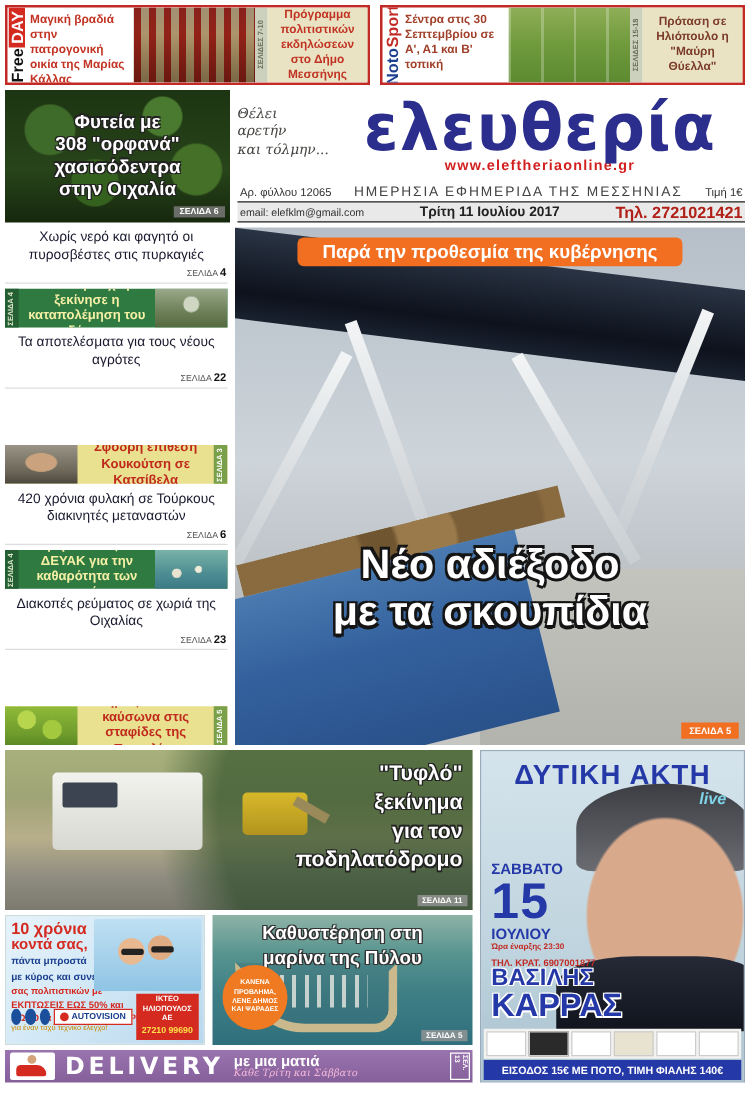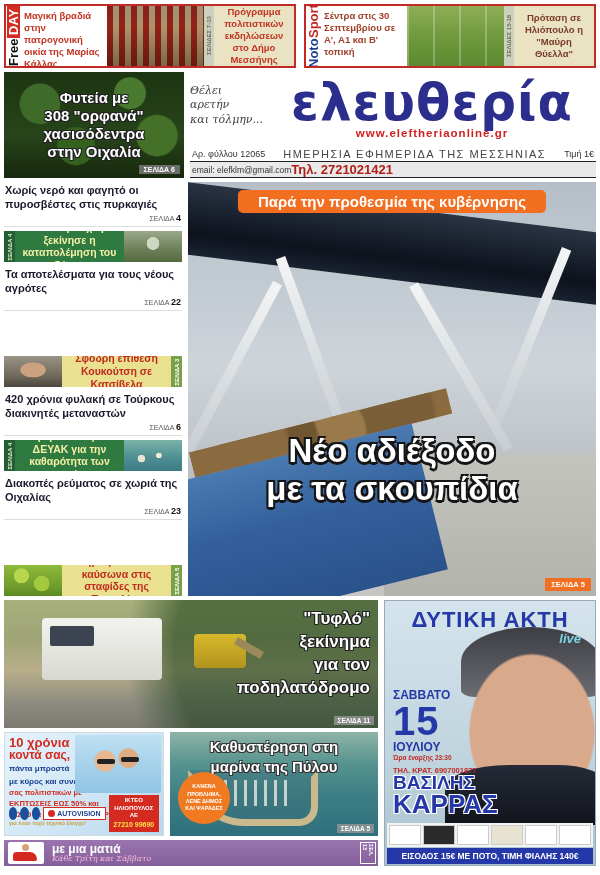--- a/index.html
+++ b/index.html
@@ -57,21 +57,21 @@
   .inforow .mid{flex:1;text-align:center;font-size:11px;letter-spacing:1.5px;color:#444;}
   .graybar{display:flex;align-items:center;background:#e9e9e9;border-top:1px solid #222;
            border-bottom:1px solid #222;padding:2px;font-size:8.5px;color:#333;height:17px;}
   .graybar .date{flex:1;text-align:center;font-weight:bold;font-size:11px;color:#222;}
   .graybar .phone{color:#b02018;font-weight:bold;font-size:13px;}
 
   
   .mainrow{display:flex;gap:6px;height:414px;}
   .sidebar{width:178px;display:flex;flex-direction:column;gap:4px;}
   .sb-text{border-bottom:1px solid #ddd;padding:2px 1px 3px 1px;}
-  .sb-head{font-size:11px;font-weight:bold;color:#19192e;line-height:1.25;}
+  .sb-head{font-size:11px;font-weight:normal;color:#19192e;line-height:1.25;text-align:center;}
   .pageref{text-align:right;font-size:7px;color:#555;margin-top:1px;}
   .pageref b{font-size:9px;color:#111;}
   .sb-box{display:flex;height:56px;overflow:hidden;}
   .sb-box.green{background:#2e7a41;}
   .sb-box.yellow{background:#e9e18f;margin-top:41px;}
   .vbadge{writing-mode:vertical-rl;transform:rotate(180deg);font-size:6px;font-weight:bold;
           display:flex;align-items:center;justify-content:center;width:11px;}
   .green .vbadge{background:#245f33;color:#dfe8c9;}
   .yellow .vbadge{background:#7aa049;color:#fff;}
   .sb-box-text{flex:1;display:flex;align-items:center;justify-content:center;text-align:center;
@@ -251,20 +251,21 @@
           <div class="weblink">www.eleftheriaonline.gr</div>
         </div>
       </div>
       <div class="inforow">
         <span>Αρ. φύλλου 12065</span>
         <span class="mid">ΗΜΕΡΗΣΙΑ ΕΦΗΜΕΡΙΔΑ ΤΗΣ ΜΕΣΣΗΝΙΑΣ</span>
         <span>Τιμή 1€</span>
       </div>
       <div class="graybar">
         <span>email: elefklm@gmail.com</span>
+        <span class="date">Τρίτη 11 Ιουλίου 2017</span>
         <span class="phone">Τηλ. 2721021421</span>
       </div>
     </div>
   </div>
 
   <div class="mainrow">
     <div class="sidebar">
 
       <div class="sb-text">
         <div class="sb-head">Χωρίς νερό και φαγητό οι πυροσβέστες στις πυρκαγιές</div>
@@ -375,20 +376,21 @@
             <div>Καθυστέρηση στη</div>
             <div>μαρίνα της Πύλου</div>
           </div>
           <div class="bubble">ΚΑΝΕΝΑ ΠΡΟΒΛΗΜΑ, ΛΕΝΕ ΔΗΜΟΣ ΚΑΙ ΨΑΡΑΔΕΣ</div>
           <div class="badge-tr">ΣΕΛΙΔΑ 5</div>
         </div>
       </div>
 
       <div class="delivery">
         <div class="scooter"></div>
+        <div class="dtitle">DELIVERY</div>
         <div class="dsub">
           <div class="l1">με μια ματιά</div>
           <div class="l2">Κάθε Τρίτη και Σάββατο</div>
         </div>
         <div class="dbadge">ΣΕΛ. 13</div>
       </div>
 
     </div>
 
     <div class="akti">

